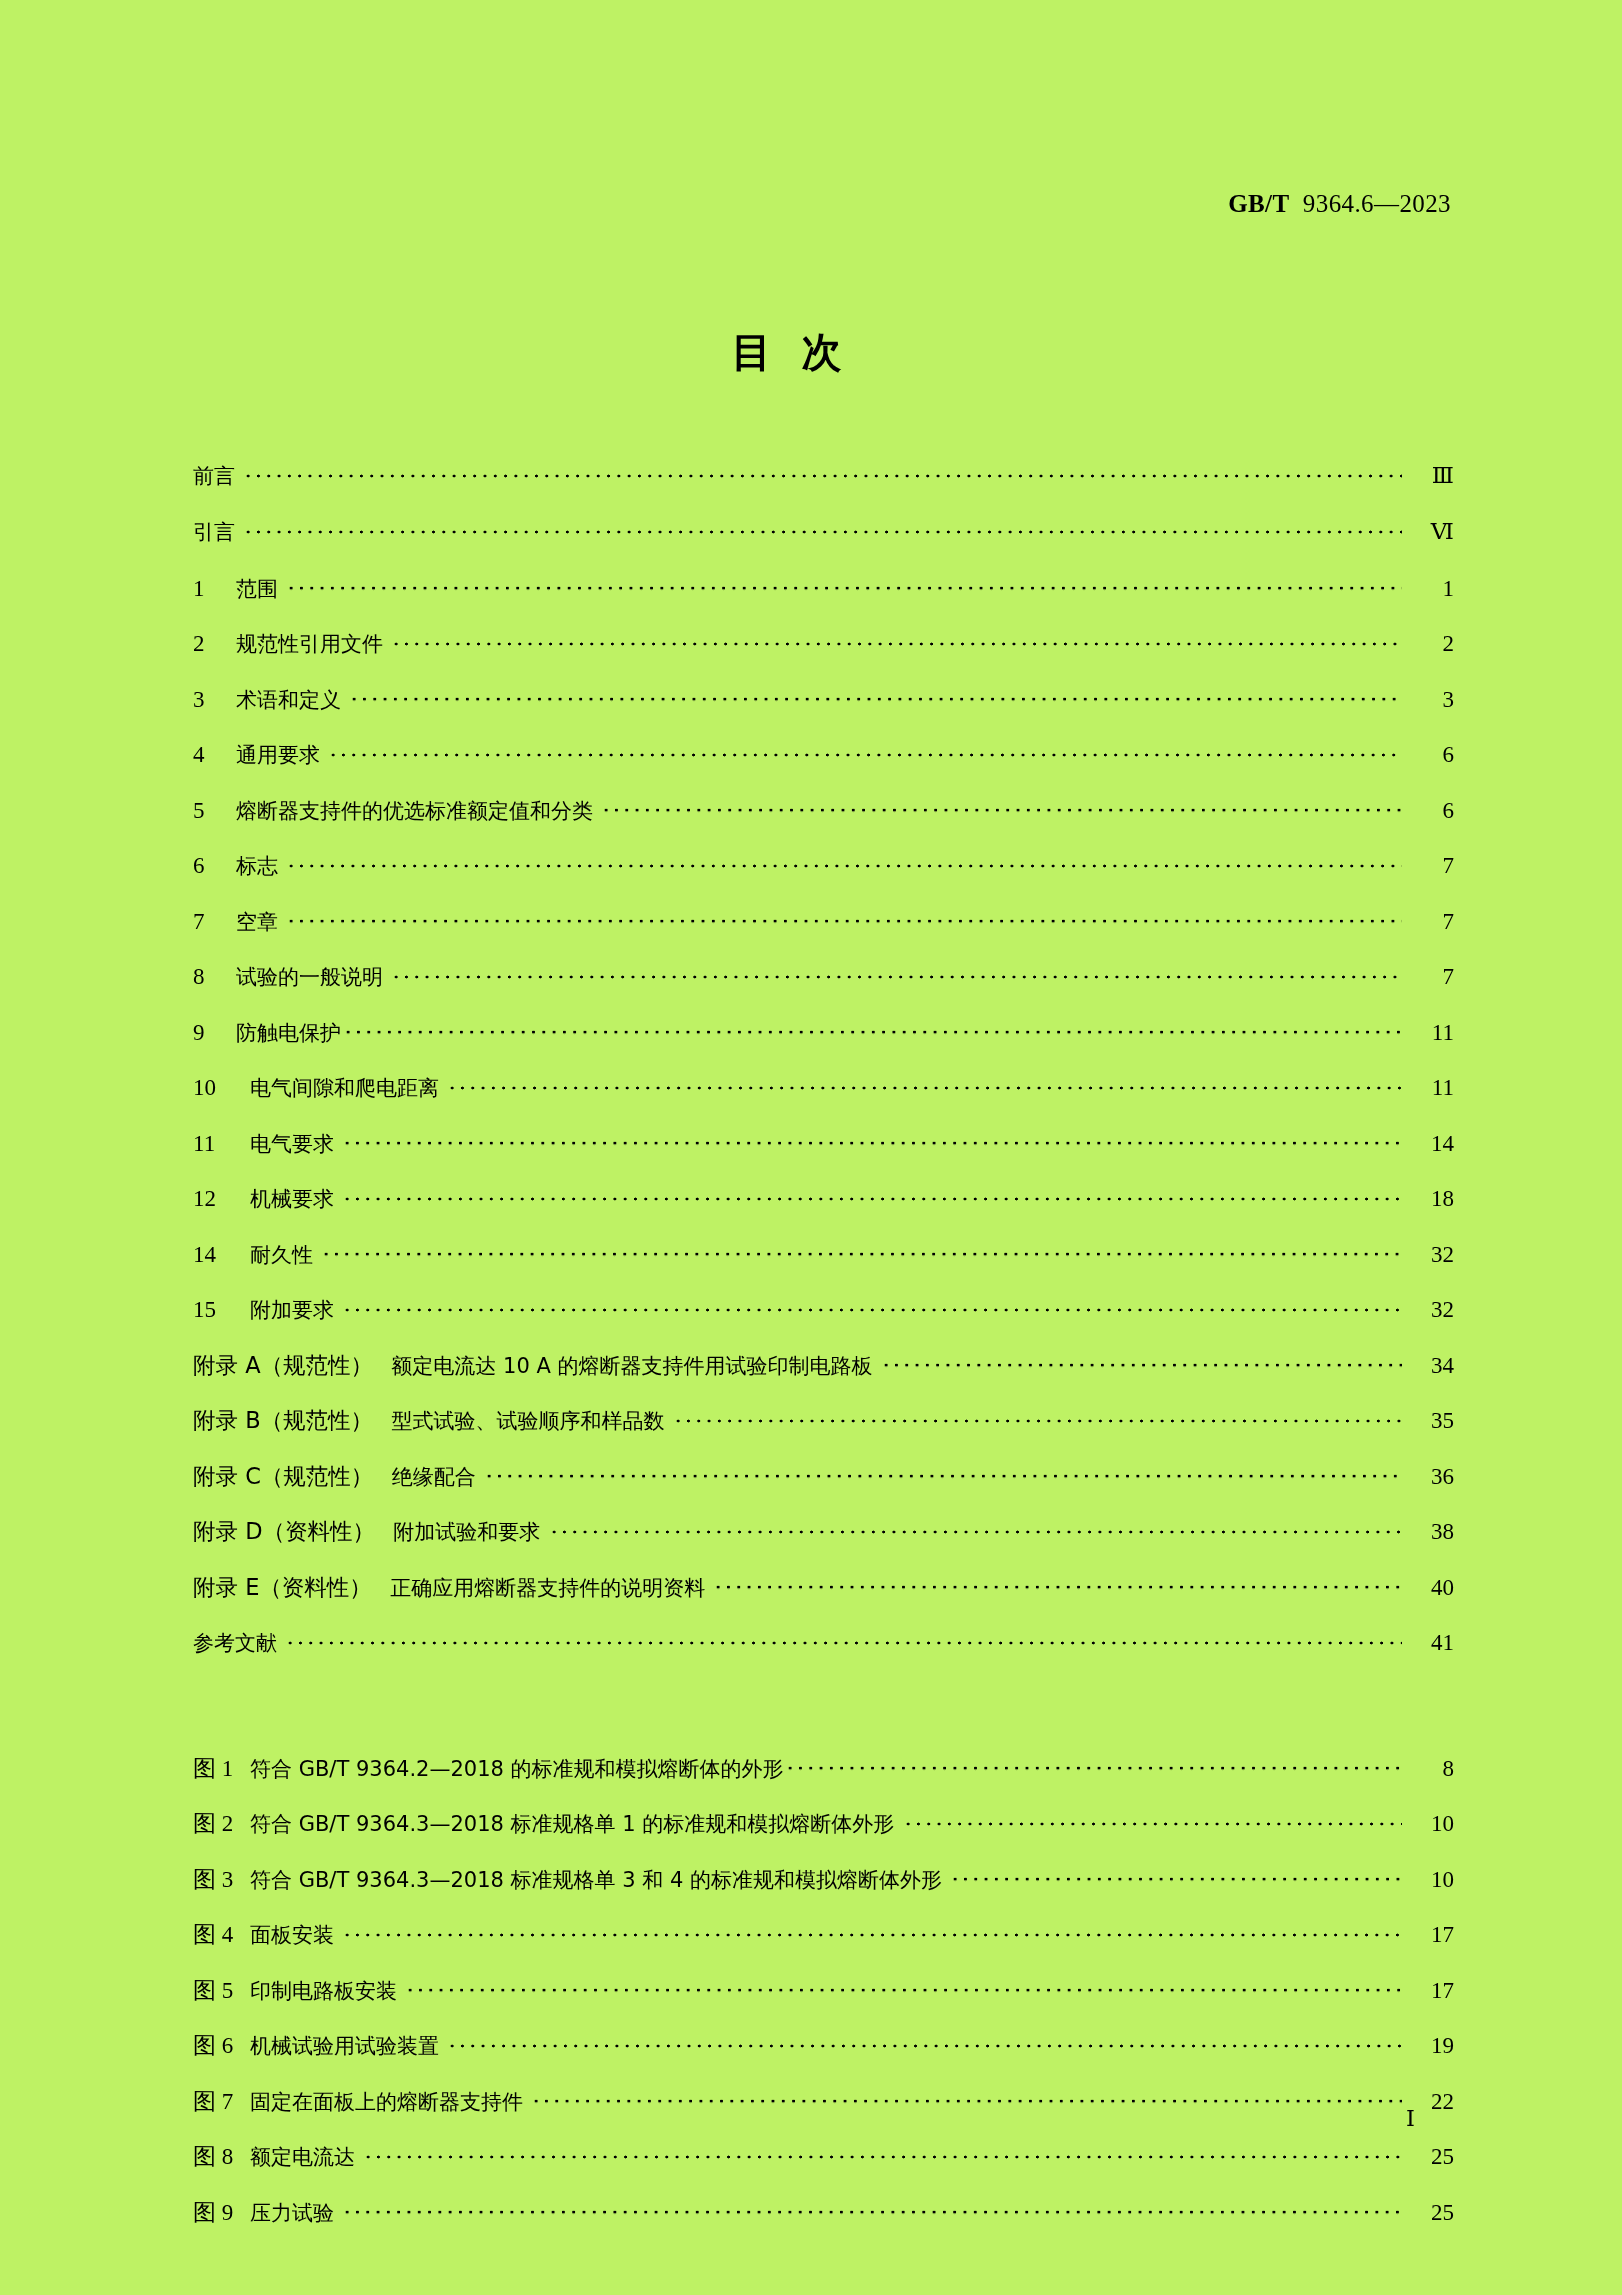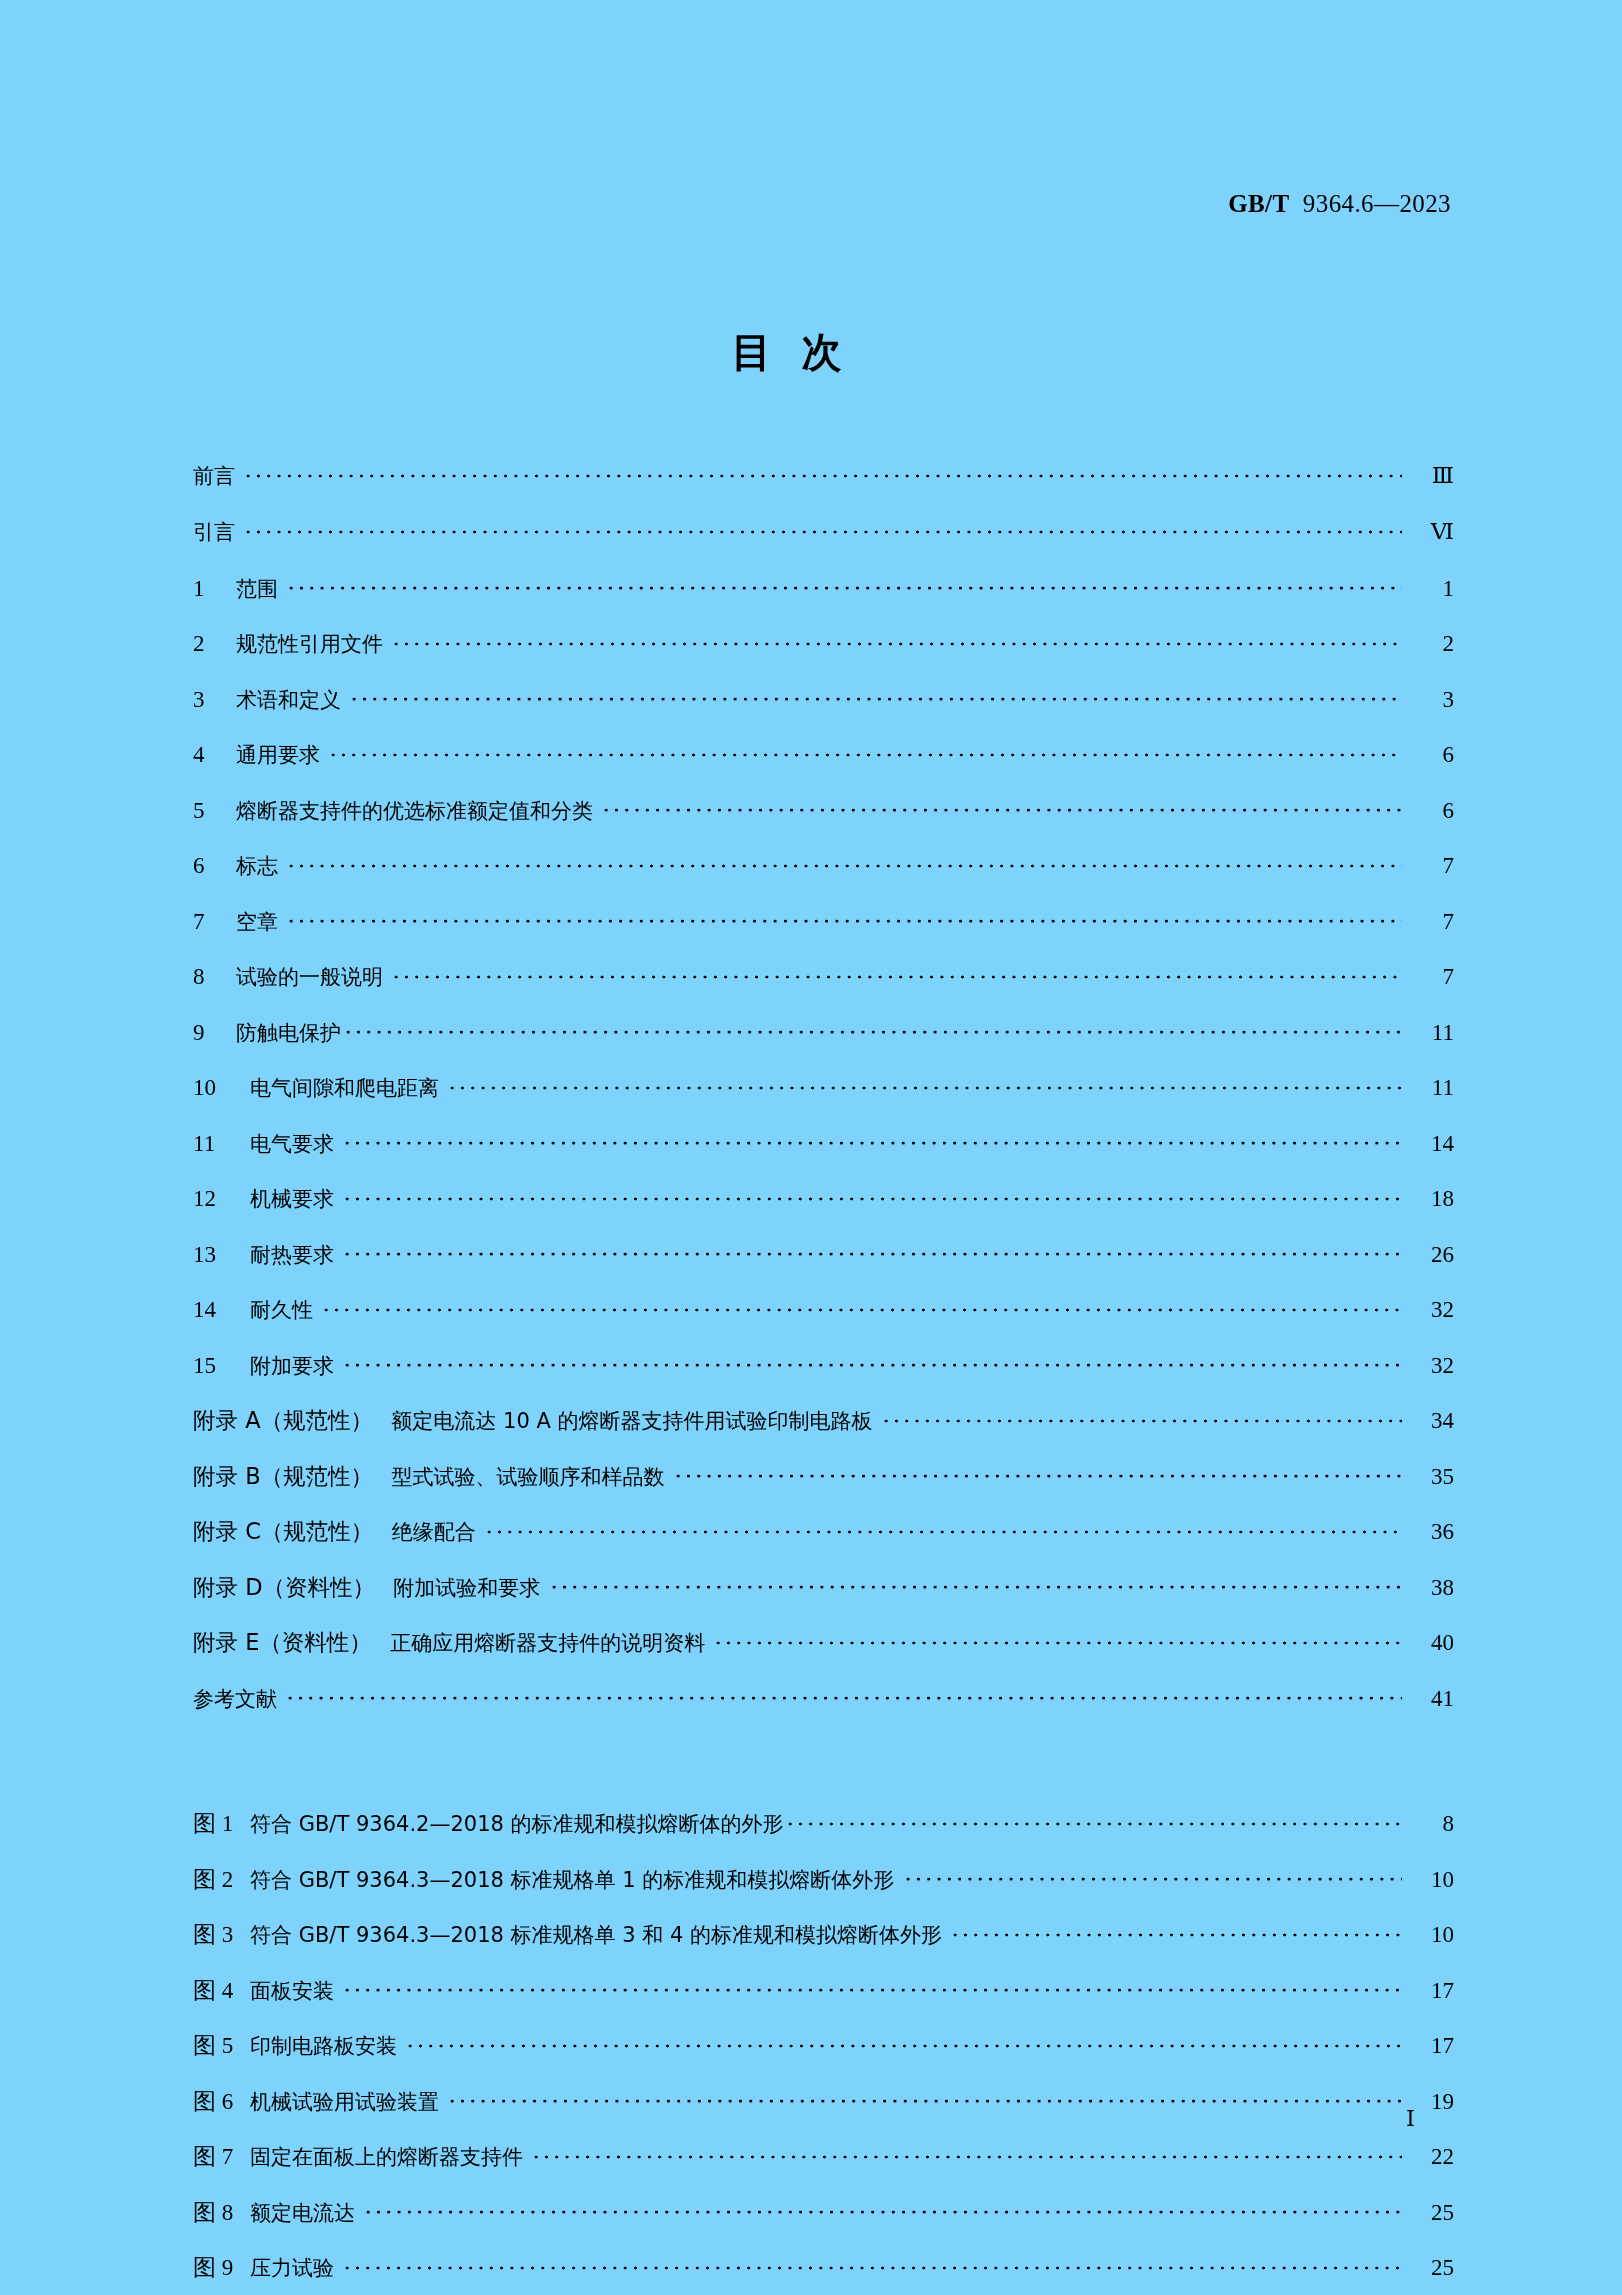--- a/index.html
+++ b/index.html
@@ -8,21 +8,21 @@
     background: #ffffff;
   }
   body {
     font-family: "Liberation Serif", "DejaVu Serif", serif;
     color: #000000;
   }
   .page {
     position: relative;
     width: 1623px;
     height: 2295px;
-    background: #7dd3fc;
+    background: #bef264;
     overflow: hidden;
   }
   
   .doc-header {
     position: absolute;
     top: 190px;
     right: 172px;
     font-size: 25px;
     letter-spacing: 0.4px;
     white-space: nowrap;
@@ -213,26 +213,20 @@
       <span class="dots"></span>
       <span class="pg">14</span>
     </div>
     <div class="toc-row">
       <span class="num w2">12</span>
       <span class="label">机械要求</span>
       <span class="dots"></span>
       <span class="pg">18</span>
     </div>
     <div class="toc-row">
-      <span class="num w2">13</span>
-      <span class="label">耐热要求</span>
-      <span class="dots"></span>
-      <span class="pg">26</span>
-    </div>
-    <div class="toc-row">
       <span class="num w2">14</span>
       <span class="label">耐久性</span>
       <span class="dots"></span>
       <span class="pg">32</span>
     </div>
     <div class="toc-row">
       <span class="num w2">15</span>
       <span class="label">附加要求</span>
       <span class="dots"></span>
       <span class="pg">32</span>

